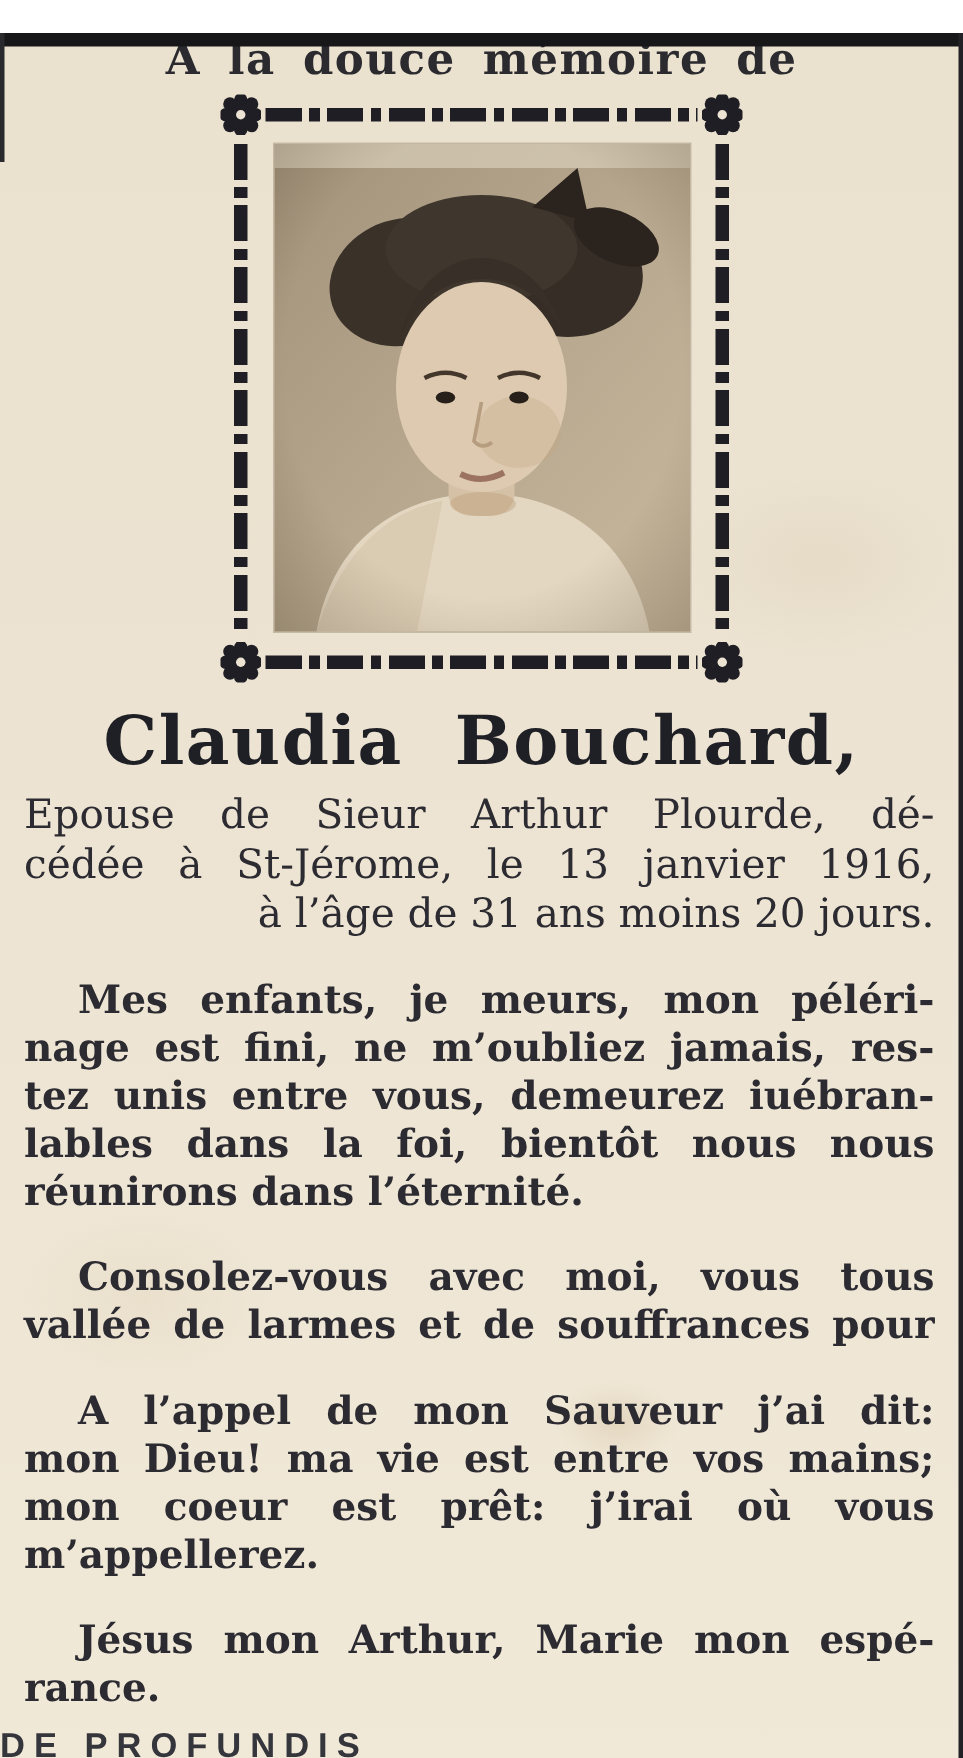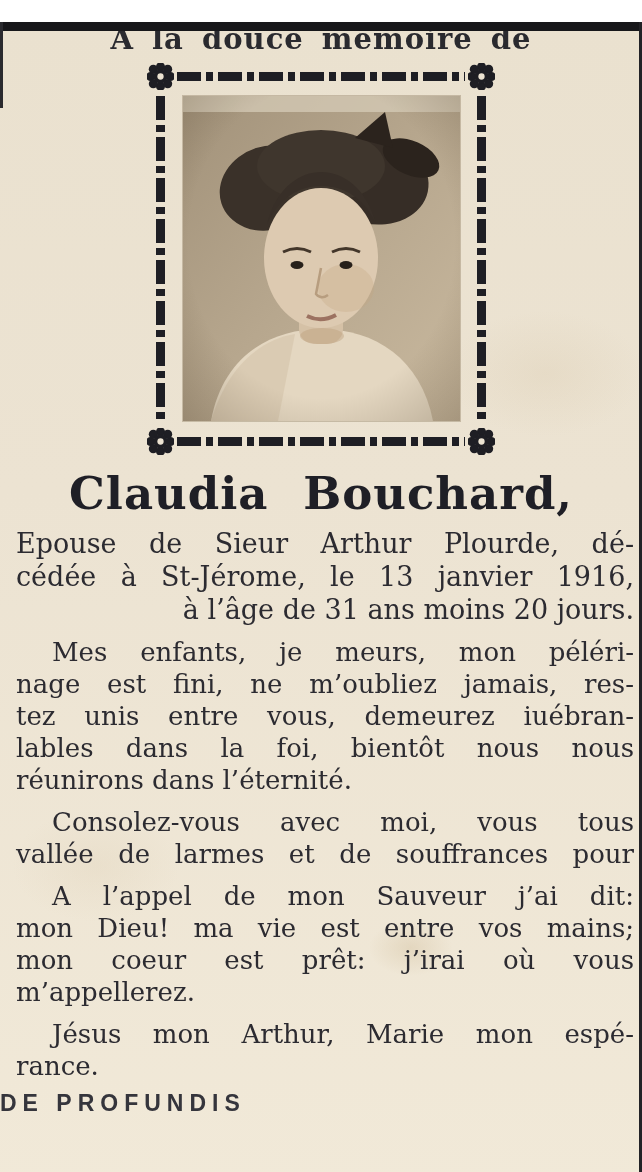--- a/index.html
+++ b/index.html
@@ -56,24 +56,24 @@
   .photo svg { display: block; }
 
   .name {
     margin: 13px 12px 0;
     text-align: center;
     font-size: 45px; font-weight: 700;
     letter-spacing: 1px; word-spacing: 18px;
     color: #1f1f26;
   }
 
-  .textblock { padding: 0 8px 0 16px; }
+  .textblock { padding: 0 19px 0 16px; }
   .subtitle { margin-top: 7px; }
   .subtitle .line { font-size: 27px; line-height: 33px; }
-  .para { margin: 10px 0 0; }
+  .para { margin: 25px 0 0; font-weight: bold; }
   .para .line { font-size: 26px; line-height: 32px; }
   .line { color: #2c2b31; }
   .j { text-align: justify; text-align-last: justify; }
   .c { text-align: right; }
   .ind { text-indent: 36px; }
 
   .footer {
     margin-top: 8px;
     text-align: left;
     font-family: "Liberation Sans", sans-serif;

